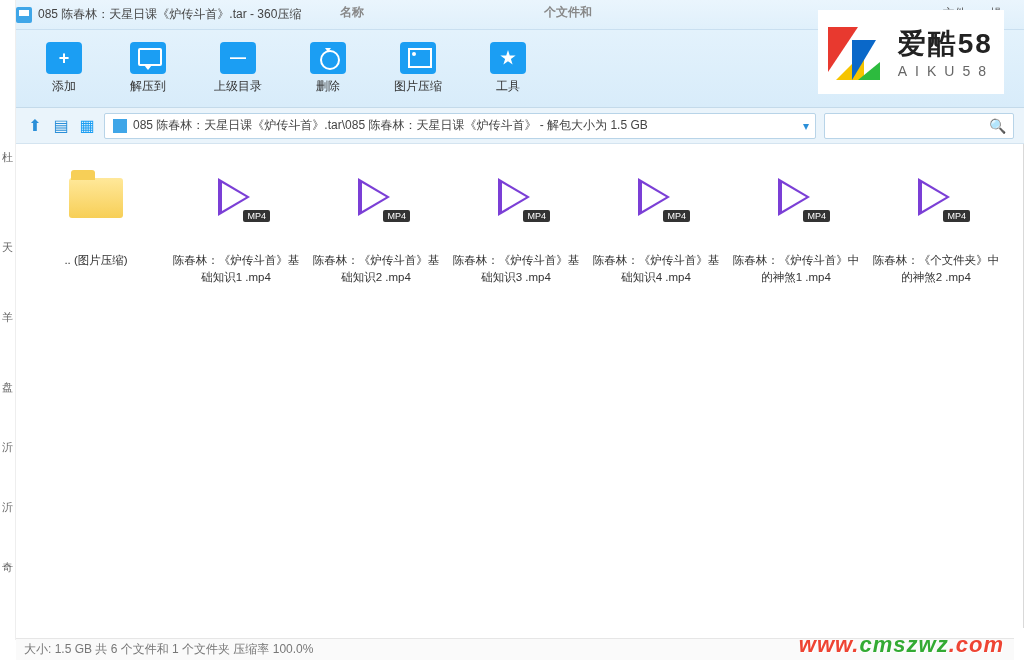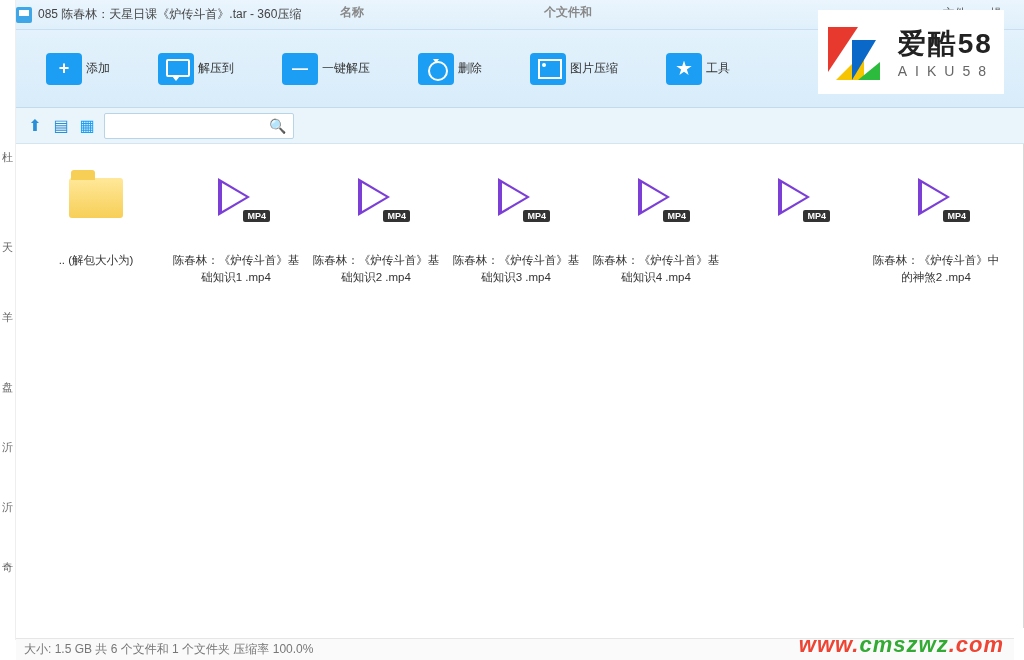--- a/index.html
+++ b/index.html
@@ -9,21 +9,21 @@
 .titlebar { height: 30px; background: linear-gradient(#eaf5fd,#e0f0fb); display: flex; align-items: center; padding: 0 4px; font-size: 12px; color: #444; border-bottom: 1px solid #c9dff0; margin-left: 12px; }
 .titlebar .tb-icon { width: 16px; height: 16px; background: #3fa6e8; margin-right: 6px; display: inline-block; border-radius: 2px; position: relative; }
 .titlebar .tb-icon::after { content:""; position:absolute; left:3px; top:3px; width:10px; height:6px; background:#fff; }
 
 
 .bg-headers { position:absolute; top:4px; left:340px; font-size:12px; color:#888; }
 .bg-headers span { display:inline-block; margin-right:180px;font-weight:bold; }
 
 
 .toolbar { height: 78px; background: linear-gradient(#e3f2fc,#d8ecfa); display:flex; align-items:center; padding: 0 30px; gap: 48px; margin-left:16px; border-bottom:1px solid #c4daea; position:relative; }
-.tool { display:flex; flex-direction:row; align-items:center; gap:4px; cursor:pointer; }
+.tool { display:flex; flex-direction:column; align-items:center; gap:4px; cursor:pointer; }
 .tool-icon { width: 36px; height: 32px; border-radius:4px; display:flex; align-items:center; justify-content:center; }
 .tool-label { font-size:12px; color:#333; }
 .ic-add { background:#1b9ef3; position:relative; }
 .ic-add::after { content:"+"; color:#fff; font-size:18px; font-weight:bold; }
 .ic-extract { background:#1b9ef3; position:relative; }
 .ic-extract::before { content:""; position:absolute; top:6px; left:8px; width:20px; height:14px; border:2px solid #fff; border-radius:2px; }
 .ic-extract::after { content:""; position:absolute; bottom:4px; left:14px; width:0; height:0; border-left:4px solid transparent; border-right:4px solid transparent; border-top:5px solid #fff; }
 .ic-one { background:#1b9ef3; }
 .ic-one::after { content:"—"; color:#fff; font-size:16px; font-weight:bold; }
 .ic-del { background:#1b9ef3; position:relative; }
@@ -57,21 +57,21 @@
 .path-input { flex:1; height:26px; background:#fff; border:1px solid #b8d4e8; border-radius:2px; display:flex; align-items:center; padding:0 8px; font-size:12px; color:#444; position:relative; }
 .path-input .pi-icon { width:14px; height:14px; background:#3fa6e8; margin-right:6px; display:inline-block; }
 .path-input .dd { position:absolute; right:6px; color:#2b8fd8; }
 .search { width:190px; height:26px; background:#fff; border:1px solid #b8d4e8; border-radius:2px; display:flex; align-items:center; padding:0 6px; }
 .search input { flex:1; border:none; outline:none; font-size:12px; }
 .search .mag { color:#2b8fd8; font-size:14px; }
 
 
 .filearea { margin-left:16px; background:#fff; height:484px; overflow:auto; padding:20px 10px; display:flex; flex-wrap:wrap; gap:0; align-content:flex-start; border-right:1px solid #d9d9d9; }
 .item { width:140px; height:130px; display:flex; flex-direction:column; align-items:center; cursor:pointer; }
-.thumb { width:64px; height:56px; margin-top:6px; position:relative; display:flex; align-items:center; justify-content:center;font-weight:bold; }
+.thumb { width:64px; height:56px; margin-top:6px; position:relative; display:flex; align-items:center; justify-content:center; }
 .folder { width:54px; height:40px; background:linear-gradient(#ffe89a,#f7cf57); border-radius:3px; position:relative; }
 .folder::before { content:""; position:absolute; top:-8px; left:2px; width:24px; height:10px; background:#f7cf57; border-radius:3px 3px 0 0; }
 .video { width:48px; height:48px; position:relative; }
 .video .tri { position:absolute; left:8px; top:6px; width:0; height:0; border-top:17px solid transparent; border-bottom:17px solid transparent; border-left:28px solid transparent; }
 .video .tri::before { content:""; position:absolute; left:-30px; top:-19px; width:0; height:0; border-top:19px solid transparent; border-bottom:19px solid transparent; border-left:32px solid #7b3fd6; }
 .video .tri::after { content:""; position:absolute; left:-26px; top:-14px; width:0; height:0; border-top:14px solid transparent; border-bottom:14px solid transparent; border-left:24px solid #fff; }
 .video .badge { position:absolute; right:-10px; bottom:0; background:#333; color:#fff; font-size:9px; padding:1px 4px; border-radius:2px; }
 .fname { font-size:11.5px; color:#333; text-align:center; margin-top:26px; line-height:1.5; padding:0 4px; word-break:break-all; }
 
 
@@ -115,52 +115,57 @@
   <div class="tool">
     <div class="tool-icon ic-add"></div>
     <div class="tool-label">添加</div>
   </div>
   <div class="tool">
     <div class="tool-icon ic-extract"></div>
     <div class="tool-label">解压到</div>
   </div>
   <div class="tool">
     <div class="tool-icon ic-one"></div>
-    <div class="tool-label">一键解压</div>
+    <div class="tool-label">上级目录</div>
   </div>
   <div class="tool">
     <div class="tool-icon ic-del"></div>
     <div class="tool-label">删除</div>
   </div>
   <div class="tool">
     <div class="tool-icon ic-img"></div>
     <div class="tool-label">图片压缩</div>
   </div>
   <div class="tool">
     <div class="tool-icon ic-tool"></div>
     <div class="tool-label">工具</div>
   </div>
 </div>
 
 <div class="pathbar">
   <div class="pb-btn">⬆</div>
   <div class="pb-btn">▤</div>
   <div class="pb-btn" style="color:#1b9ef3">▦</div>
+  <div class="path-input">
+    <span class="pi-icon"></span>
+    <span>085 陈春林：天星日课《炉传斗首》.tar\085 陈春林：天星日课《炉传斗首》 - 解包大小为 1.5 GB</span>
+    <span class="dd">▾</span>
+  </div>
   <div class="search">
     <input placeholder="" style="">
     <span class="mag">🔍</span>
   </div>
 </div>
 
 <div class="filearea">
   <div class="item">
     <div class="thumb">
         <div class="folder"></div>
       </div>
-    <div class="fname">.. (解包大小为)</div>
+    <div class="fname">.. (图片压缩)</div>
   </div>
   <div class="item">
     <div class="thumb">
         <div class="video">
           <div class="tri"></div>
           <div class="badge">MP4</div>
         </div>
       </div>
     <div class="fname">陈春林：《炉传斗首》基础知识1 .mp4</div>
   </div>
@@ -191,29 +196,30 @@
       </div>
     <div class="fname">陈春林：《炉传斗首》基础知识4 .mp4</div>
   </div>
   <div class="item">
     <div class="thumb">
         <div class="video">
           <div class="tri"></div>
           <div class="badge">MP4</div>
         </div>
       </div>
-  </div>
-  <div class="item">
-    <div class="thumb">
-        <div class="video">
-          <div class="tri"></div>
-          <div class="badge">MP4</div>
-        </div>
-      </div>
-    <div class="fname">陈春林：《炉传斗首》中的神煞2 .mp4</div>
+    <div class="fname">陈春林：《炉传斗首》中的神煞1 .mp4</div>
+  </div>
+  <div class="item">
+    <div class="thumb">
+        <div class="video">
+          <div class="tri"></div>
+          <div class="badge">MP4</div>
+        </div>
+      </div>
+    <div class="fname">陈春林：《个文件夹》中的神煞2 .mp4</div>
   </div>
 </div>
 
 <div class="status">
   <span>大小: 1.5 GB 共 6 个文件和 1 个文件夹 压缩率 100.0%</span>
 </div>
 
 <div class="logo">
   <div class="logo-mark">
     <div class="sh s1"></div>

